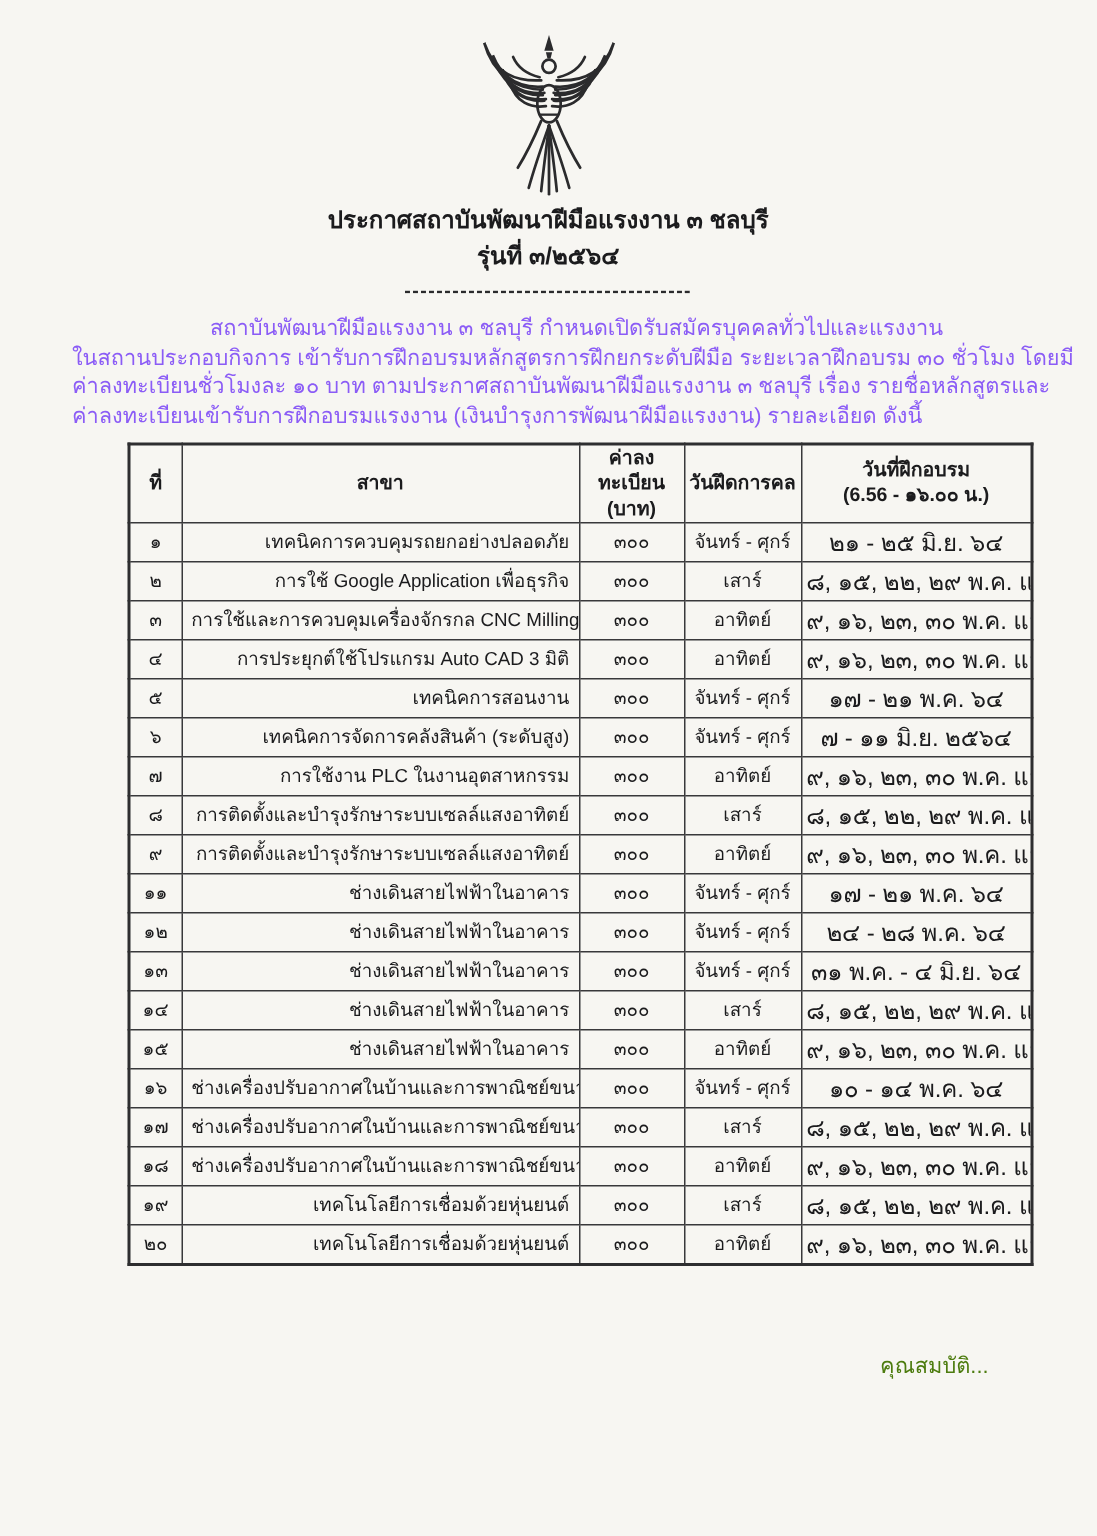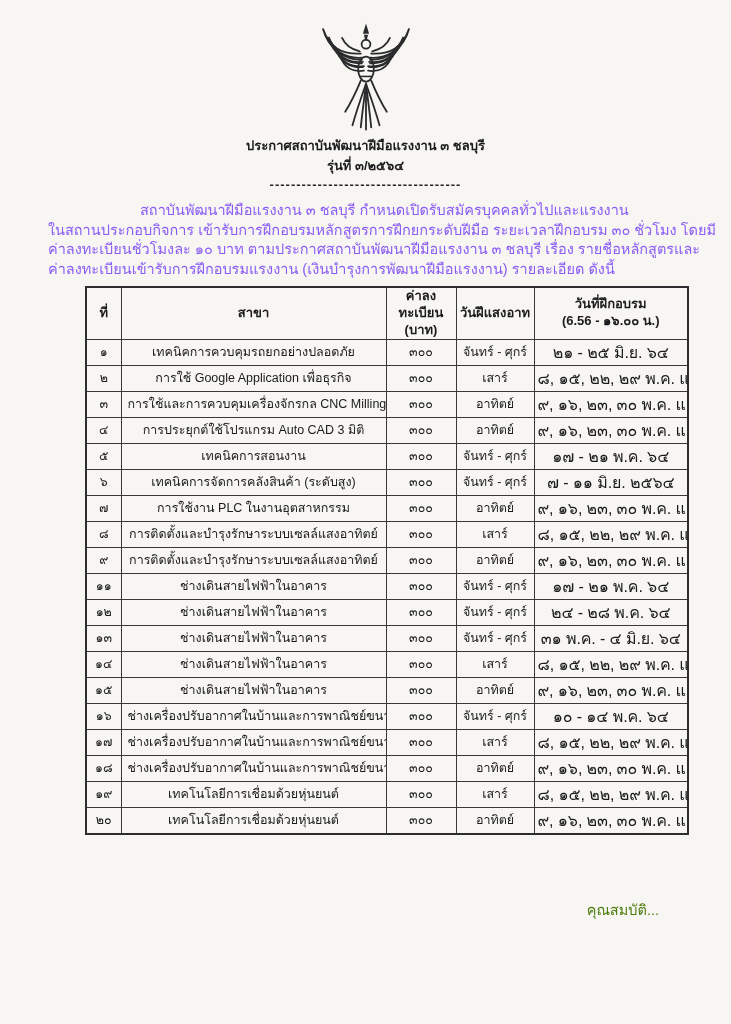--- a/index.html
+++ b/index.html
@@ -28,21 +28,21 @@
     width: 104px;
     height: 112px;
     margin: 22px auto 2px auto;
   }
   .emblem svg {
     display: block;
     width: 100%;
     height: 100%;
   }
   .title-line {
-    font-size: 13px;
+    font-size: 16px;
     font-weight: 700;
     line-height: 1.5;
     color: #1b1b1d;
   }
   .separator {
     font-size: 13px;
     letter-spacing: 1px;
     color: #2a2a2c;
     margin-top: 2px;
     font-weight: 600;
@@ -84,21 +84,21 @@
   }
   .course-table td {
     height: 23px;
     font-size: 12.5px;
     text-align: center;
     white-space: nowrap;
     color: #1b1b1d;
     padding: 0 3px;
   }
   .course-table td.c1 {
-    text-align: center;
+    text-align: right;
     padding: 0 6px;
     font-size: 12.5px;
   }
   .course-table td.c4 {
     font-size: 16px;
     letter-spacing: -0.1px;
   }
   .footer-note {
     position: absolute;
     top: 898px;
@@ -168,21 +168,21 @@
       <col style="width:265px">
       <col style="width:70px">
       <col style="width:78px">
       <col style="width:154px">
     </colgroup>
     <thead>
       <tr>
         <th><span>ที่</span></th>
         <th><span>สาขา</span></th>
         <th><span>ค่าลงทะเบียน</span><br><span>(บาท)</span></th>
-        <th><span>วันฝึแสงอาท</span></th>
+        <th><span>วันฝึดการคล</span></th>
         <th><span>วันที่ฝึกอบรม</span><br><span>(6.56 - ๑๖.๐๐ น.)</span></th>
       </tr>
     </thead>
     <tbody>
         <tr>
           <td class="c0">๑</td>
           <td class="c1">เทคนิคการควบคุมรถยกอย่างปลอดภัย</td>
           <td class="c2">๓๐๐</td>
           <td class="c3">จันทร์ - ศุกร์</td>
           <td class="c4">๒๑ - ๒๕ มิ.ย. ๖๔</td>

